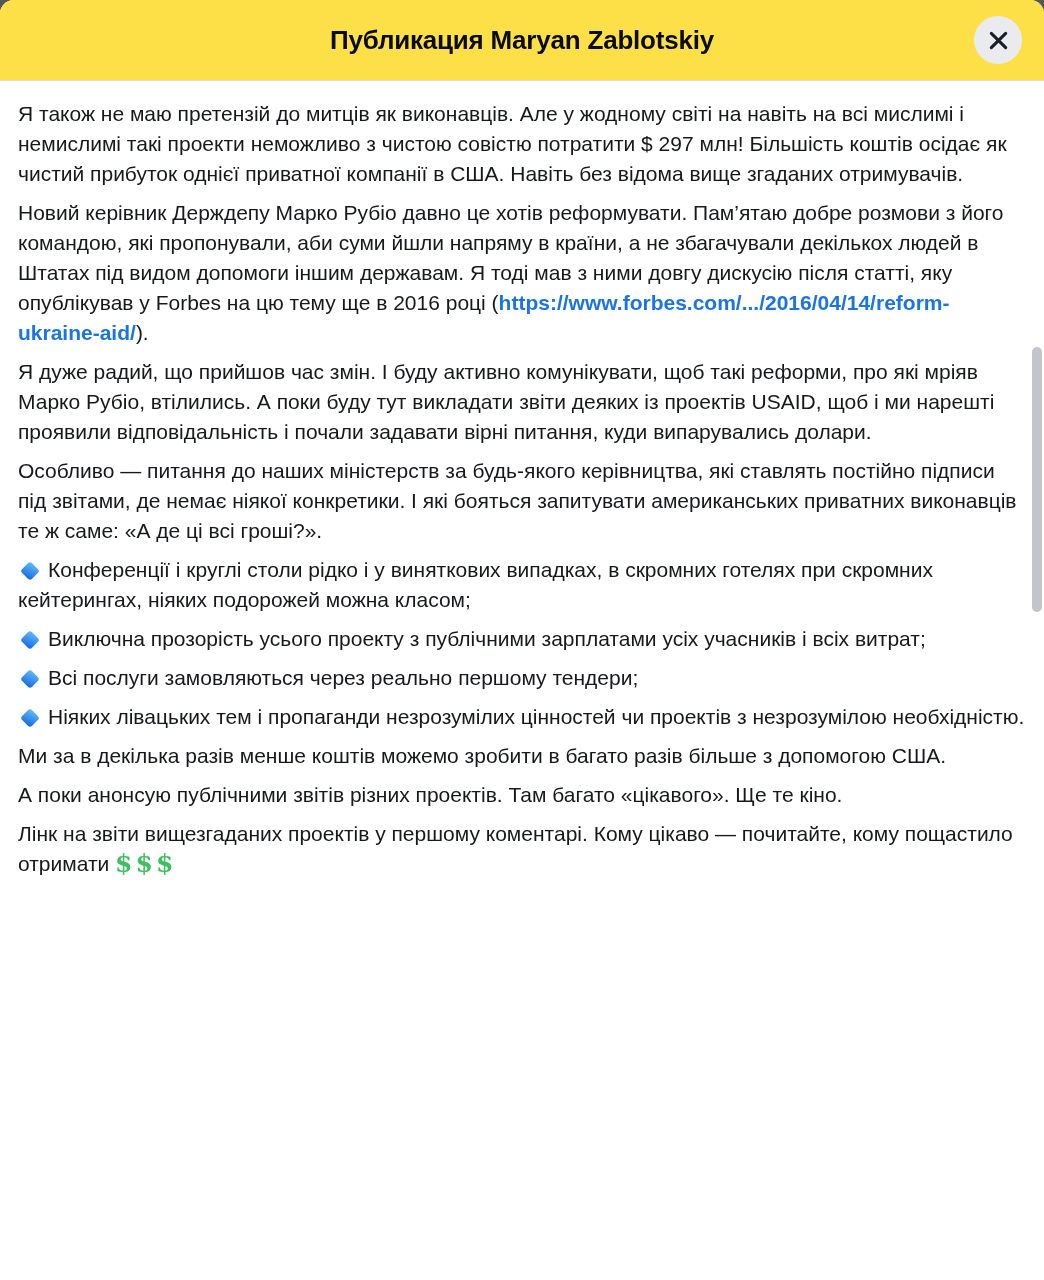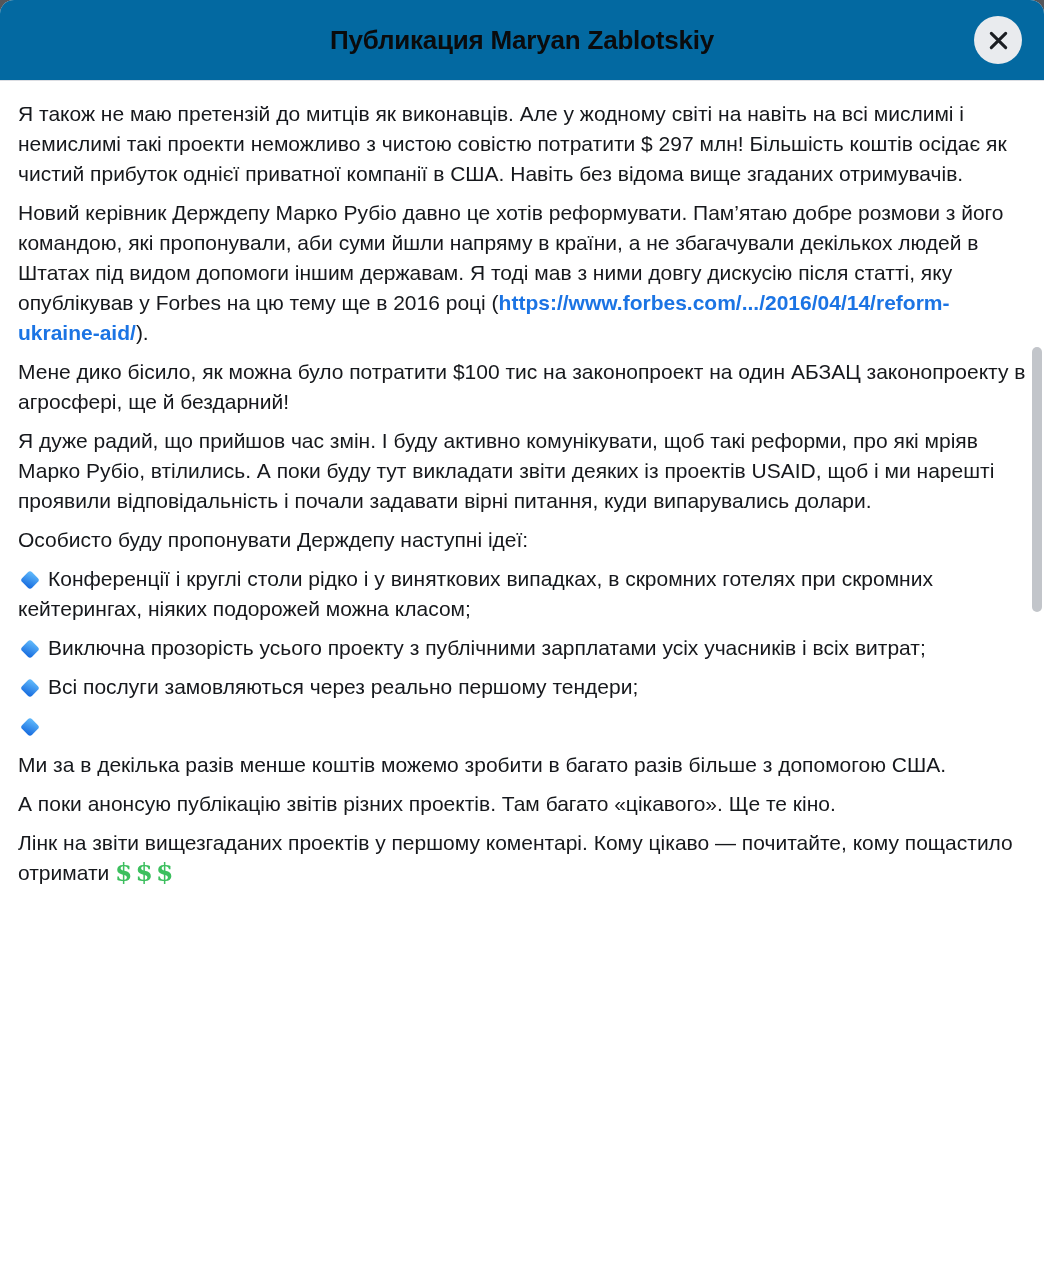--- a/index.html
+++ b/index.html
@@ -18,21 +18,21 @@
     border-radius: 14px 14px 0 0;
     overflow: hidden;
   }
   .dialog-header {
     position: relative;
     height: 80px;
     border-bottom: 1px solid #dcdee3;
     display: flex;
     align-items: center;
     justify-content: center;
-    background: #0369a1;
+    background: #fde047;
     text-align: right;
   }
   .dialog-title {
     margin: 0;
     font-size: 26px;
     font-weight: 700;
     color: #0a0b0d;
     letter-spacing: -0.2px;
   }
   .close-btn {
@@ -105,40 +105,39 @@
       </span>
     </button>
   </header>
 
   <div class="post-body">
 
     <p>Я також не маю претензій до митців як виконавців. Але у жодному світі на навіть на всі мислимі і немислимі такі проекти неможливо з чистою совістю потратити $ 297 млн! Більшість коштів осідає як чистий прибуток однієї приватної компанії в США. Навіть без відома вище згаданих отримувачів.</p>
 
     <p><span>Новий керівник Держдепу Марко Рубіо давно це хотів реформувати. Пам’ятаю добре розмови з його командою, які пропонували, аби суми йшли напряму в країни, а не збагачували декількох людей в Штатах під видом допомоги іншим державам. Я тоді мав з ними довгу дискусію після статті, яку опублікував у Forbes на цю тему ще в 2016 році (</span><a href="#" class="link">https://www.forbes.com/.../2016/04/14/reform-ukraine-aid/</a><span>).</span></p>
 
-    <p>Мене дико бісило, як можна було потратити $100 тис на законопроект на один АБЗАЦ законопроекту в агросфері, ще й бездарний!</p>
 
     <p>Я дуже радий, що прийшов час змін. І буду активно комунікувати, щоб такі реформи, про які мріяв Марко Рубіо, втілились. А поки буду тут викладати звіти деяких із проектів USAID, щоб і ми нарешті проявили відповідальність і почали задавати вірні питання, куди випарувались долари.</p>
 
+    <p>Особливо — питання до наших міністерств за будь-якого керівництва, які ставлять постійно підписи під звітами, де немає ніякої конкретики. І які бояться запитувати американських приватних виконавців те ж саме: «А де ці всі гроші?».</p>
 
 
-    <p>Особисто буду пропонувати Держдепу наступні ідеї:</p>
 
 
     <p class="bullet"><span class="diamond"></span><span>Конференції і круглі столи рідко і у виняткових випадках, в скромних готелях при скромних кейтерингах, ніяких подорожей можна класом;</span></p>
 
     <p class="bullet"><span class="diamond"></span><span>Виключна прозорість усього проекту з публічними зарплатами усіх учасників і всіх витрат;</span></p>
 
     <p class="bullet"><span class="diamond"></span><span>Всі послуги замовляються через реально першому тендери;</span></p>
 
-    <p class="bullet"><span class="diamond"></span></p>
+    <p class="bullet"><span class="diamond"></span><span>Ніяких лівацьких тем і пропаганди незрозумілих цінностей чи проектів з незрозумілою необхідністю.</span></p>
 
     <p>Ми за в декілька разів менше коштів можемо зробити в багато разів більше з допомогою США.</p>
 
-    <p>А поки анонсую публікацію звітів різних проектів. Там багато «цікавого». Ще те кіно.</p>
+    <p>А поки анонсую публічними звітів різних проектів. Там багато «цікавого». Ще те кіно.</p>
 
     <p><span>Лінк на звіти вищезгаданих проектів у першому коментарі. Кому цікаво — почитайте, кому пощастило отримати</span> <span class="dollars">$$$</span></p>
 
   </div>
 
   <div class="scrollbar-thumb"></div>
 
 </div>
 
 </body></html>

